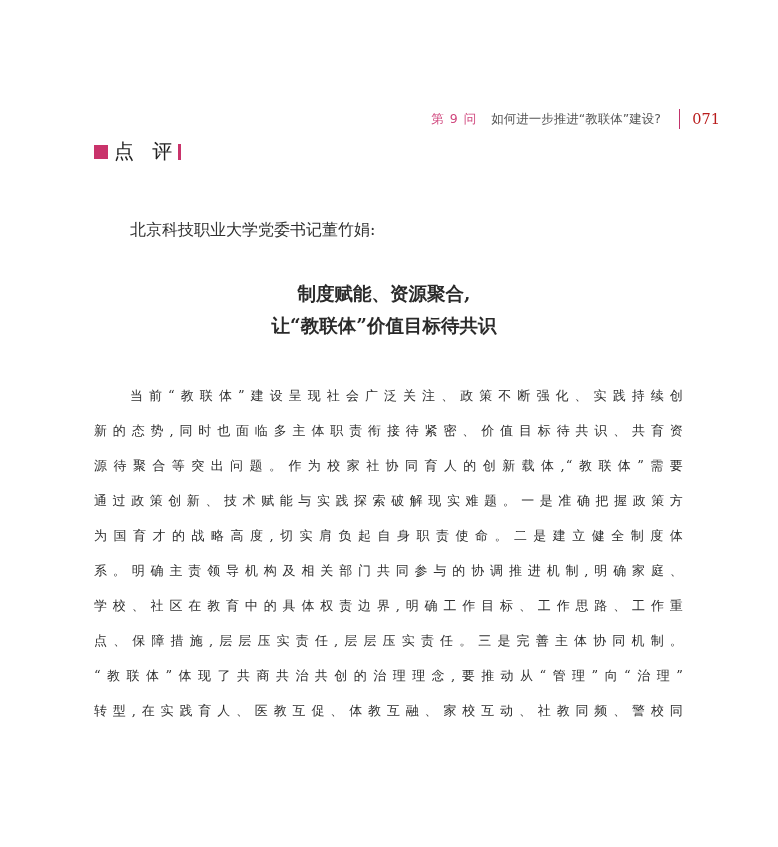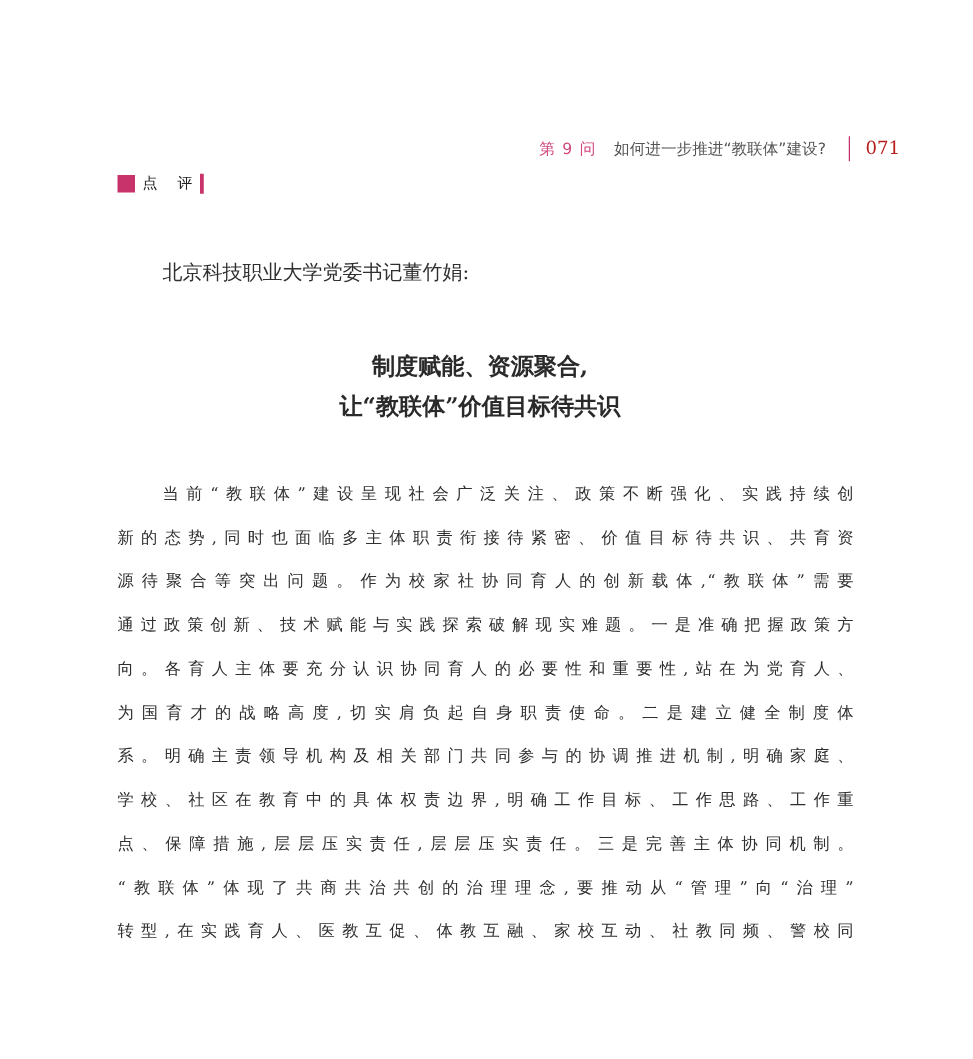--- a/index.html
+++ b/index.html
@@ -12,28 +12,28 @@
       display: flex; justify-content: flex-end; align-items: center;
       font-family: "DejaVu Sans", "Liberation Sans", sans-serif; font-size: 12.5px; color: #555; margin-top: 35px;
     }
     .chapter-no { color: #d0467d; margin-right: 14px; letter-spacing: 1px; }
     .chapter-title { color: #555; }
     .header-divider { width: 1.5px; height: 20px; background: #c2336b; margin: 0 12px 0 18px; }
     .page-no { font-family: "DejaVu Serif", "Liberation Serif", serif; font-size: 14.5px; color: #b91c1c; }
 
     .section-label {
       position: absolute; top: 138px; left: 94px; display: flex; align-items: center;
-      font-family: "DejaVu Sans", "Liberation Sans", sans-serif; font-size: 12px; color: #222;
+      font-family: "DejaVu Sans", "Liberation Sans", sans-serif; font-size: 20px; color: #222;
     }
     .section-square { width: 14px; height: 14px; background: #c9336b; margin-right: 6px; }
     .section-text { letter-spacing: 6px; }
     .section-bar { width: 3px; height: 16px; background: #c9336b; margin-left: 0px; }
 
     .author {
-      position: absolute; top: 208px; left: 130px; font-size: 16px; color: #2f2f2f;
+      position: absolute; top: 220px; left: 130px; font-size: 16px; color: #2f2f2f;
     }
     .title-block {
       position: absolute; top: 278px; left: 0; width: 768px; text-align: center;
       font-size: 18.5px; font-weight: bold; color: #2a2a2a; line-height: 32px;
     }
     .body-text {
       position: absolute; top: 378px; left: 94px; width: 590px;
       font-size: 13px; line-height: 35px; color: #2f2f2f; letter-spacing: 1.2px;
       text-align: justify;
     }
@@ -61,20 +61,19 @@
 <div class="title-block">
   <div>制度赋能、资源聚合,</div>
   <div>让“教联体”价值目标待共识</div>
 </div>
 
 <div class="body-text">
   <span class="body-line indent">当前“教联体”建设呈现社会广泛关注、政策不断强化、实践持续创</span>
   <span class="body-line">新的态势,同时也面临多主体职责衔接待紧密、价值目标待共识、共育资</span>
   <span class="body-line">源待聚合等突出问题。作为校家社协同育人的创新载体,“教联体”需要</span>
   <span class="body-line">通过政策创新、技术赋能与实践探索破解现实难题。一是准确把握政策方</span>
-  <span class="body-line">向。各育人主体要充分认识协同育人的必要性和重要性,站在为党育人、</span>
   <span class="body-line">为国育才的战略高度,切实肩负起自身职责使命。二是建立健全制度体</span>
   <span class="body-line">系。明确主责领导机构及相关部门共同参与的协调推进机制,明确家庭、</span>
   <span class="body-line">学校、社区在教育中的具体权责边界,明确工作目标、工作思路、工作重</span>
   <span class="body-line">点、保障措施,层层压实责任,层层压实责任。三是完善主体协同机制。</span>
   <span class="body-line">“教联体”体现了共商共治共创的治理理念,要推动从“管理”向“治理”</span>
   <span class="body-line">转型,在实践育人、医教互促、体教互融、家校互动、社教同频、警校同</span>
 </div>
 
 </body></html>

